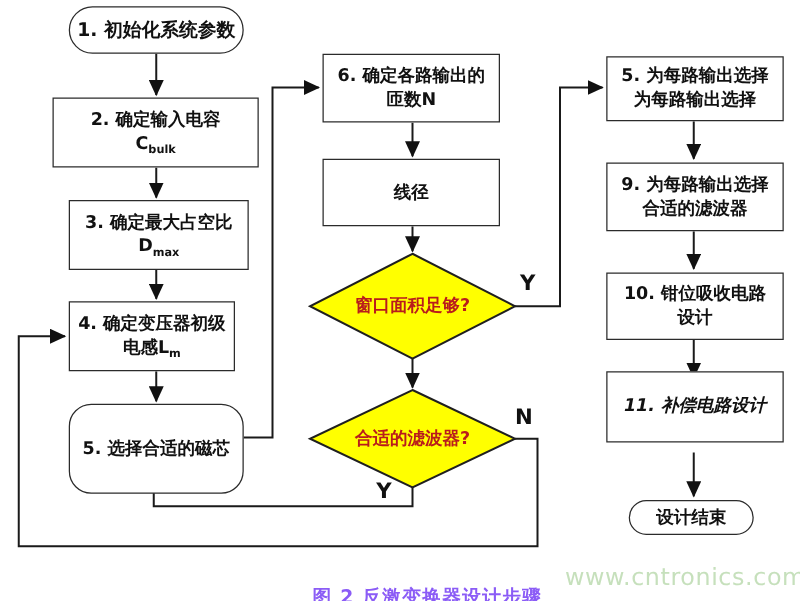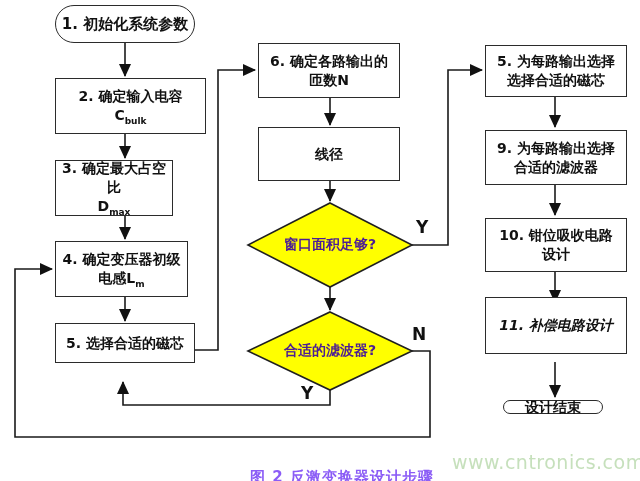--- a/index.html
+++ b/index.html
@@ -11,21 +11,21 @@
   .node{
     position:absolute;background:#ffffff;border:1.6px solid #2b2b2b;
     display:flex;flex-direction:column;align-items:center;justify-content:center;
     text-align:center;font-weight:bold;color:#111;font-size:14px;line-height:19px;
     box-sizing:border-box;z-index:2;
   }
   .stadium{border-radius:20px;}
   .node sub{font-size:9px;line-height:9px;}
   .dlabel{
     position:absolute;width:164px;text-align:center;font-weight:bold;
-    font-size:14px;color:#4c1d95;z-index:3;
+    font-size:14px;color:#b91c1c;z-index:3;
   }
   .elabel{
     position:absolute;font-weight:bold;font-size:17px;color:#111;z-index:3;
     line-height:17px;
   }
   .caption{
     position:absolute;left:250px;top:468px;font-size:15px;font-weight:bold;
     color:#8b5cf6;letter-spacing:1px;z-index:2;
   }
   .watermark{
@@ -62,72 +62,72 @@
       <path d="M555,362 V397" marker-end="url(#ah)"></path>
     </g>
     <polygon points="330,203 412,245 330,287 248,245" stroke="#1f1f1f" stroke-width="1.6" fill="#ffff00"></polygon>
     <polygon points="330,312 412,351 330,390 248,351" stroke="#1f1f1f" stroke-width="1.6" fill="#ffff00"></polygon>
   </svg>
 
   <div class="node stadium" style="left:55px;top:5px;width:140px;height:38px;font-size:15px;">
     <span>1. 初始化系统参数</span>
   </div>
 
-  <div class="node" style="left:55px;top:78px;width:151px;height:56px;">
+  <div class="node" style="left:42px;top:78px;width:165px;height:56px;">
     <div>2. 确定输入电容</div>
     <div><span>C</span><sub>bulk</sub></div>
   </div>
 
-  <div class="node" style="left:55px;top:160px;width:118px;height:56px;">
+  <div class="node" style="left:55px;top:160px;width:144px;height:56px;">
     <div>3. 确定最大占空比</div>
     <div><span>D</span><sub>max</sub></div>
   </div>
 
   <div class="node" style="left:55px;top:241px;width:133px;height:56px;">
     <div>4. 确定变压器初级</div>
     <div><span>电感L</span><sub>m</sub></div>
   </div>
 
-  <div class="node" style="left:55px;top:323px;width:140px;height:40px;">
+  <div class="node" style="left:55px;top:323px;width:140px;height:72px;border-radius:18px;">
     <span>5. 选择合适的磁芯</span>
   </div>
 
   <div class="node" style="left:258px;top:43px;width:142px;height:55px;">
     <div>6. 确定各路输出的</div>
     <div>匝数N</div>
   </div>
 
   <div class="node" style="left:258px;top:127px;width:142px;height:54px;">
     <div>线径</div>
   </div>
 
   <div class="dlabel" style="left:248px;top:236px;">窗口面积足够?</div>
 
   <div class="dlabel" style="left:248px;top:342px;">合适的滤波器?</div>
 
   <div class="node" style="left:485px;top:45px;width:142px;height:52px;">
     <div>5. 为每路输出选择</div>
-    <div>选择合适的磁芯</div>
+    <div>为每路输出选择</div>
   </div>
 
   <div class="node" style="left:485px;top:130px;width:142px;height:55px;">
     <div>9. 为每路输出选择</div>
     <div>合适的滤波器</div>
   </div>
 
   <div class="node" style="left:485px;top:218px;width:142px;height:54px;text-align:right;">
     <div>10. 钳位吸收电路</div>
     <div>设计</div>
   </div>
 
   <div class="node" style="left:485px;top:297px;width:142px;height:57px;font-style:italic;">
     <span>11. 补偿电路设计</span>
   </div>
 
-  <div class="node stadium" style="left:503px;top:400px;width:100px;height:14px;border-radius:16px;">
+  <div class="node stadium" style="left:503px;top:400px;width:100px;height:28px;border-radius:16px;">
     <span>设计结束</span>
   </div>
 
   <span class="elabel" style="left:416px;top:219px;">Y</span>
   <span class="elabel" style="left:412px;top:326px;">N</span>
   <span class="elabel" style="left:301px;top:385px;">Y</span>
 
   <div class="caption">图 2 反激变换器设计步骤</div>
   <div class="watermark">www.cntronics.com</div>
 

